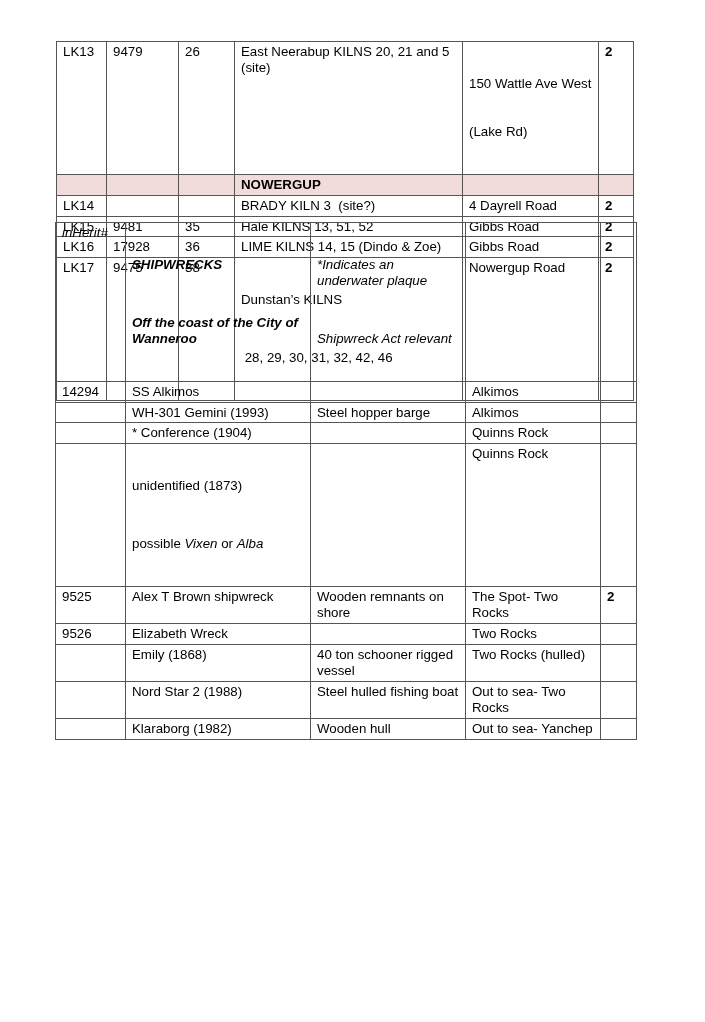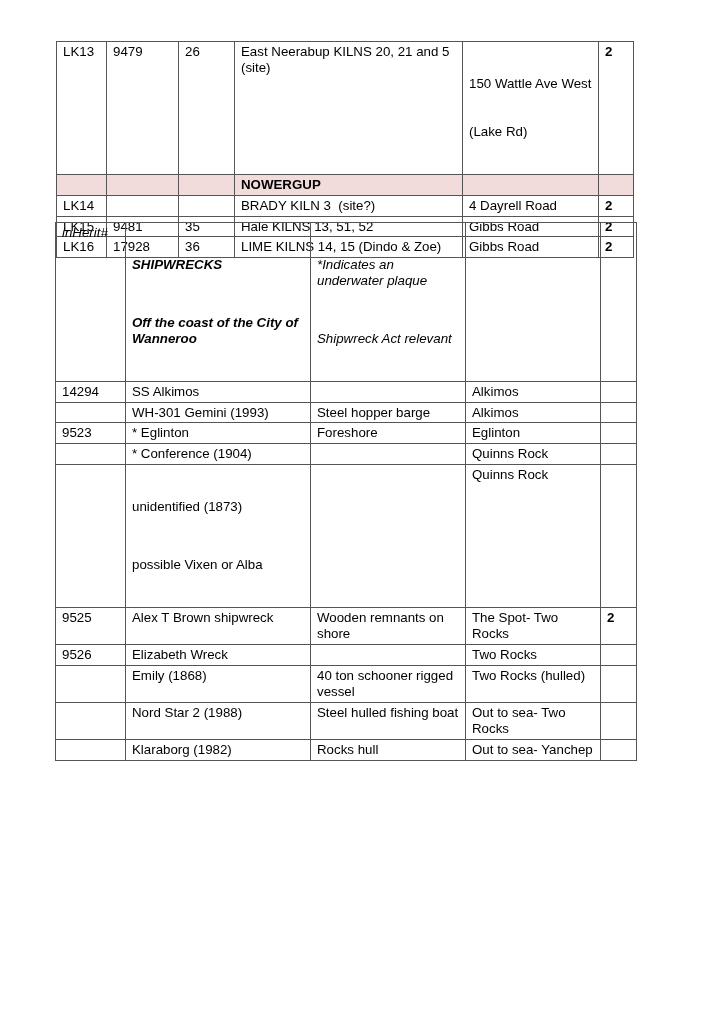--- a/index.html
+++ b/index.html
@@ -17,21 +17,21 @@
     border:1px solid #555555;
     vertical-align:top;
     padding:2px 6px;
     font-size:13.3px;
     line-height:1.2;
     white-space:pre-wrap;
     overflow:hidden;
     word-wrap:break-word;
   }
   .b{font-weight:bold;}
-  .i{}
+  .i{font-style:italic;}
   .hl td{background:#f2dcdb;}
   .para2{margin-top:10px;}
   .clipline{white-space:nowrap;overflow:hidden;}
 
   #kilns{left:56px;top:41px;width:577px;}
   #kilns col.c0{width:50px;}
   #kilns col.c1{width:72px;}
   #kilns col.c2{width:56px;}
   #kilns col.c3{width:228px;}
   #kilns col.c4{width:136px;}
@@ -94,20 +94,31 @@
         <td>Hale KILNS 13, 51, 52</td>
         <td>Gibbs Road</td>
         <td class="b">2</td>
       </tr>
       <tr>
         <td>LK16</td>
         <td>17928</td>
         <td>36</td>
         <td>LIME KILNS 14, 15 (Dindo &amp; Zoe)</td>
         <td>Gibbs Road</td>
+        <td class="b">2</td>
+      </tr>
+      <tr>
+        <td>LK17</td>
+        <td>9475</td>
+        <td>38</td>
+        <td>
+          <div>Dunstan’s KILNS</div>
+          <div class="para2"> 28, 29, 30, 31, 32, 42, 46</div>
+        </td>
+        <td>Nowergup Road</td>
         <td class="b">2</td>
       </tr>
     </tbody>
   </table>
 
   <table id="wrecks">
     <colgroup>
       <col class="c0">
         <col class="c1">
         <col class="c2">
@@ -136,27 +147,20 @@
         <td class="b"></td>
       </tr>
       <tr>
         <td></td>
         <td>WH-301 Gemini (1993)</td>
         <td>Steel hopper barge</td>
         <td>Alkimos</td>
         <td class="b"></td>
       </tr>
       <tr>
-        <td>9523</td>
-        <td>* Eglinton</td>
-        <td>Foreshore</td>
-        <td>Eglinton</td>
-        <td class="b"></td>
-      </tr>
-      <tr>
         <td></td>
         <td>* Conference (1904)</td>
         <td></td>
         <td>Quinns Rock</td>
         <td class="b"></td>
       </tr>
       <tr>
         <td></td>
         <td>
           <div>unidentified (1873)</div>
@@ -190,20 +194,20 @@
       <tr>
         <td></td>
         <td>Nord Star 2 (1988)</td>
         <td>Steel hulled fishing boat</td>
         <td>Out to sea- Two Rocks</td>
         <td class="b"></td>
       </tr>
       <tr>
         <td></td>
         <td>Klaraborg (1982)</td>
-        <td>Rocks hull</td>
+        <td>Wooden hull</td>
         <td>Out to sea- Yanchep</td>
         <td class="b"></td>
       </tr>
     </tbody>
   </table>
 
 </div>
 
 </body></html>

